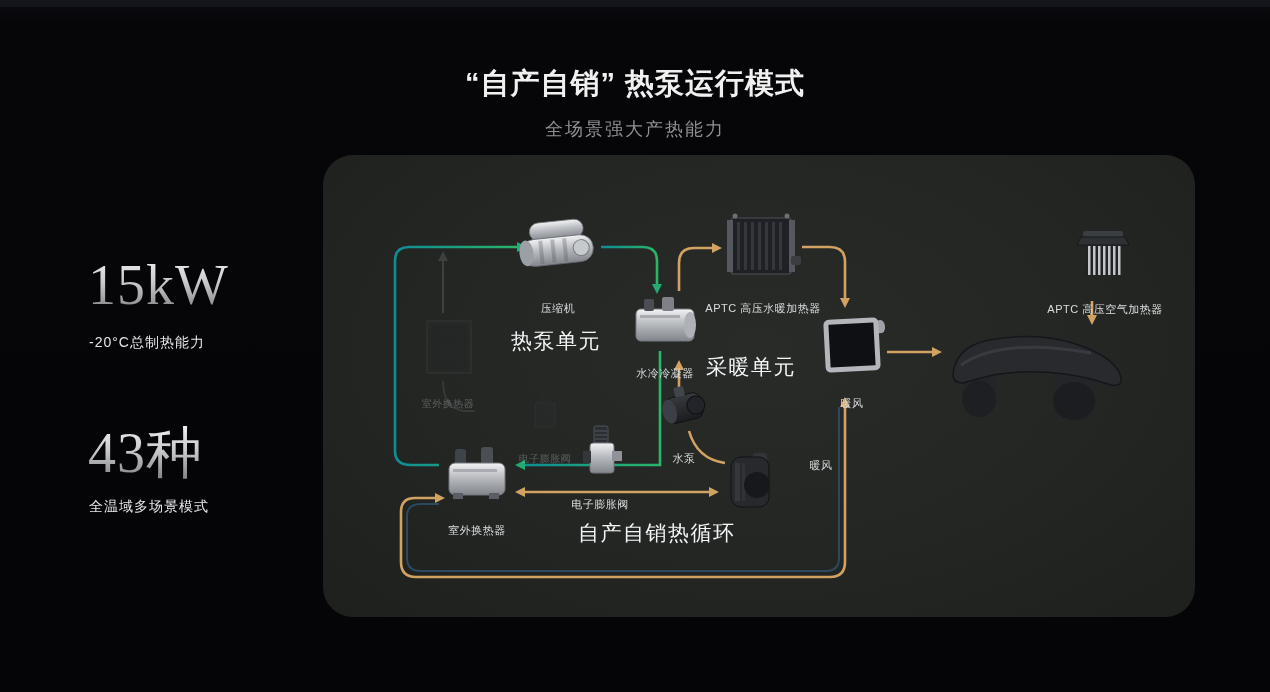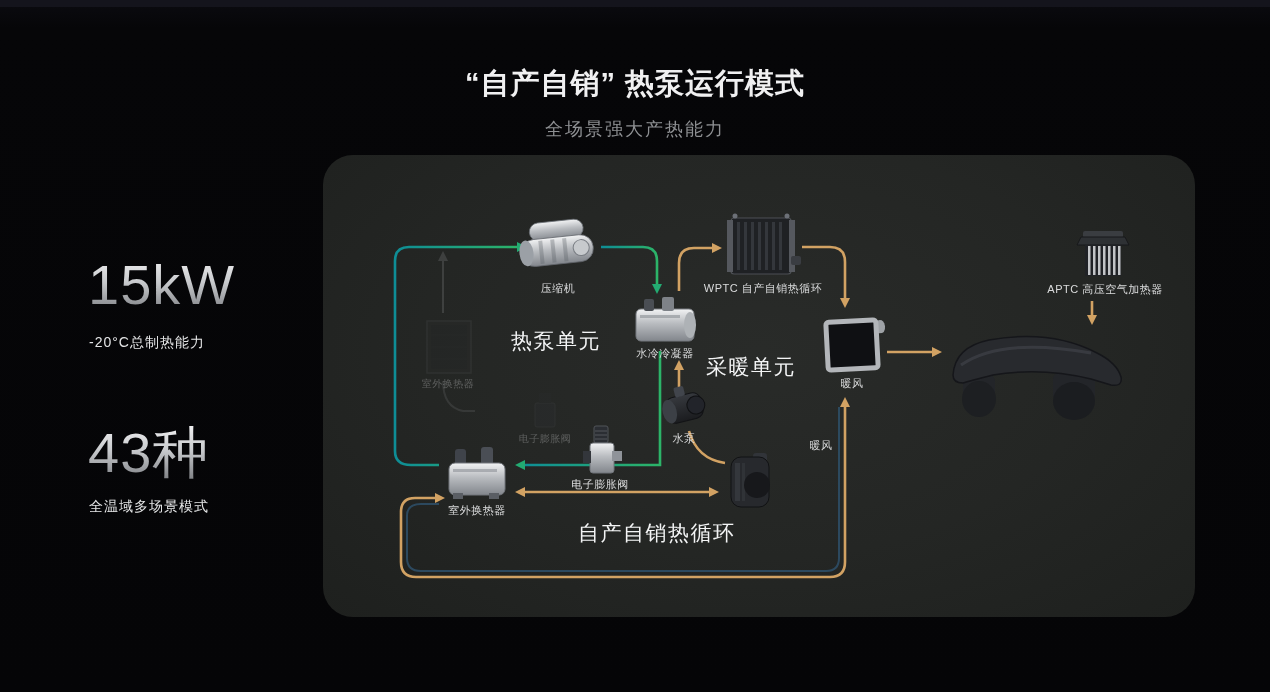--- a/index.html
+++ b/index.html
@@ -13,42 +13,42 @@
   .title{
     position:absolute;left:0;top:64px;width:100%;text-align:center;
     font-size:29px;font-weight:bold;color:#f0f0f1;letter-spacing:1px;
   }
   .subtitle{
     position:absolute;left:0;top:117px;width:100%;text-align:center;
     font-size:18px;color:#8e9093;letter-spacing:2px;
   }
   .stat-value{
     position:absolute;left:88px;font-size:56px;line-height:1.05;
-    color:#c9ccd0;letter-spacing:1px;font-weight:400;
+    color:#c9ccd0;letter-spacing:1px;font-weight:400;font-family:Liberation Serif, serif;
   }
   @supports ((-webkit-background-clip: text)){
     .stat-value{
       background:linear-gradient(180deg,#f2f2f3 0%,#c7c9cc 45%,#77797d 100%);
       -webkit-background-clip:text;background-clip:text;color:transparent;
     }
   }
   .stat-label{
     position:absolute;left:89px;font-size:14px;color:#e4e5e6;letter-spacing:1px;
   }
   .panel{
     position:absolute;left:323px;top:155px;width:872px;height:462px;
     border-radius:30px;
     background:radial-gradient(ellipse at 50% 42%,#292b29 0%,#242624 55%,#1e201e 100%);
   }
   .flows{position:absolute;left:0;top:0;width:872px;height:462px;}
   .comp{position:absolute;}
   .comp svg{display:block;}
   .comp-label{
     position:absolute;font-size:11px;color:#dadbdc;text-align:center;
-    letter-spacing:.5px;white-space:nowrap;
+    letter-spacing:.5px;white-space:nowrap;margin-top:20px;
   }
   .section-label{
     position:absolute;font-size:21px;color:#f3f4f5;font-weight:500;
     letter-spacing:1.5px;white-space:nowrap;
   }
   .ghost{opacity:.22;}
   .ghost-label{opacity:.3;font-size:10px;}
 </style>
 </head>
 <body>
@@ -169,21 +169,21 @@
         <rect x="30" y="12" width="3" height="48" fill="#34373c"></rect>
           <rect x="37" y="12" width="3" height="48" fill="#34373c"></rect>
         <rect x="44" y="12" width="3" height="48" fill="#34373c"></rect>
           <rect x="51" y="12" width="3" height="48" fill="#34373c"></rect>
         <rect x="58" y="12" width="3" height="48" fill="#34373c"></rect>
         <circle cx="14" cy="6" r="2.5" fill="#6c7077"></circle>
           <circle cx="66" cy="6" r="2.5" fill="#6c7077"></circle>
         <rect x="70" y="46" width="10" height="9" rx="2" fill="#3a3d42"></rect>
       </svg>
     </div>
-    <div class="comp-label" style="left:360px;top:126px;width:160px;">WPTC 自产自销热循环</div>
+    <div class="comp-label" style="left:360px;top:126px;width:160px;">APTC 高压水暖加热器</div>
 
     <div class="comp" style="left:305px;top:140px;">
       <svg width="74" height="52" viewBox="0 0 74 52">
         <rect x="8" y="14" width="58" height="32" rx="5" fill="url(#met)" stroke="#777b80"></rect>
         <rect x="16" y="4" width="10" height="12" rx="2" fill="#4a4e54"></rect>
         <rect x="34" y="2" width="12" height="14" rx="2" fill="#7e8288"></rect>
         <ellipse cx="62" cy="30" rx="6" ry="13" fill="#aeb2b6"></ellipse>
         <rect x="12" y="20" width="40" height="3" fill="#8b8f94" opacity=".6"></rect>
       </svg>
     </div>

